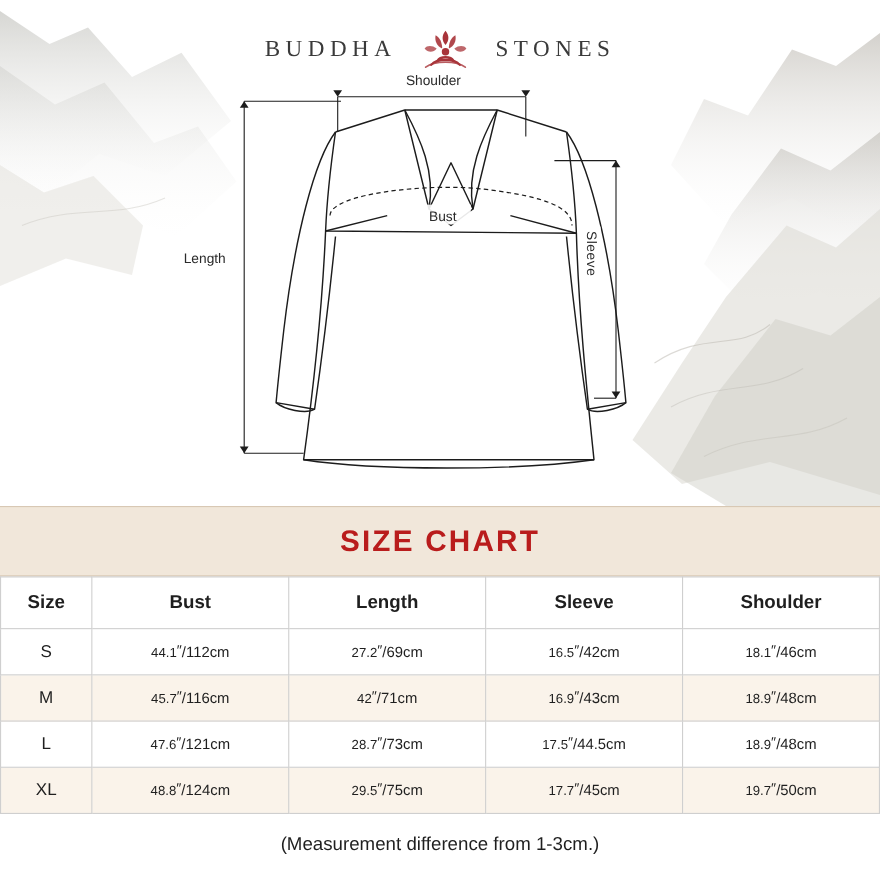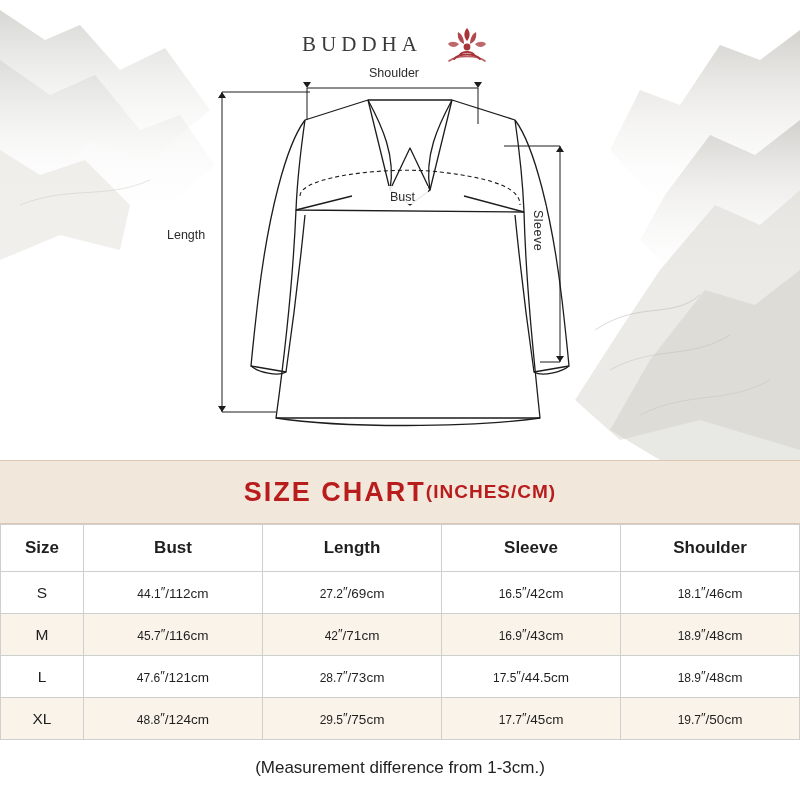--- a/index.html
+++ b/index.html
@@ -209,20 +209,21 @@
           <path d="M22,10 C21,15 23,20 28,22 C28,17 26,12 22,10 Z" fill="#a8343a" stroke="none" opacity="0.9"></path>
           <path d="M40,10 C41,15 39,20 34,22 C34,17 36,12 40,10 Z" fill="#a8343a" stroke="none" opacity="0.9"></path>
           <path d="M12,22 C14,19 19,19 23,22 C20,26 15,26 12,22 Z" fill="#a8343a" stroke="none" opacity="0.75"></path>
           <path d="M50,22 C48,19 43,19 39,22 C42,26 47,26 50,22 Z" fill="#a8343a" stroke="none" opacity="0.75"></path>
           <circle cx="31" cy="25" r="3.4" fill="#a8343a" stroke="none"></circle>
           <path d="M24,33 C26,29 36,29 38,33" stroke="#a8343a" stroke-width="2.2"></path>
           <path d="M18,37 C23,31 39,31 44,37" stroke="#a8343a" stroke-width="2"></path>
           <path d="M13,39 C21,33 41,33 49,39" stroke="#a8343a" stroke-width="1.6" opacity="0.8"></path>
         </g>
       </svg>
+      <span class="brand-word">STONES</span>
     </div>
 
     <svg class="diagram" viewBox="0 0 800 460">
       <g stroke="#1c1c1c" stroke-width="1.3" fill="none" stroke-linejoin="round">
 
         <path d="M296,210 C293,280 284,360 276,418 L540,418 C534,360 526,285 524,212"></path>
 
         <path d="M296,210 L352,196 M524,212 L464,196"></path>
 
         <path d="M305,120 C300,155 297,185 296,210 L524,212 C523,186 520,155 515,120"></path>
@@ -277,21 +278,20 @@
 
     <div class="dlabel lbl-shoulder">Shoulder</div>
     <div class="dlabel lbl-bust">Bust</div>
     <div class="dlabel lbl-length">Length</div>
     <div class="dlabel lbl-sleeve">Sleeve</div>
   </div>
 
   <div class="chart">
     <div class="chart-title">
       <span class="t-main">SIZE CHART</span>
-      <span class="t-sub">(INCHES/CM)</span>
     </div>
 
     <table class="size-table">
       <thead>
         <tr>
           <th>Size</th>
           <th>Bust</th>
           <th>Length</th>
           <th>Sleeve</th>
           <th>Shoulder</th>

